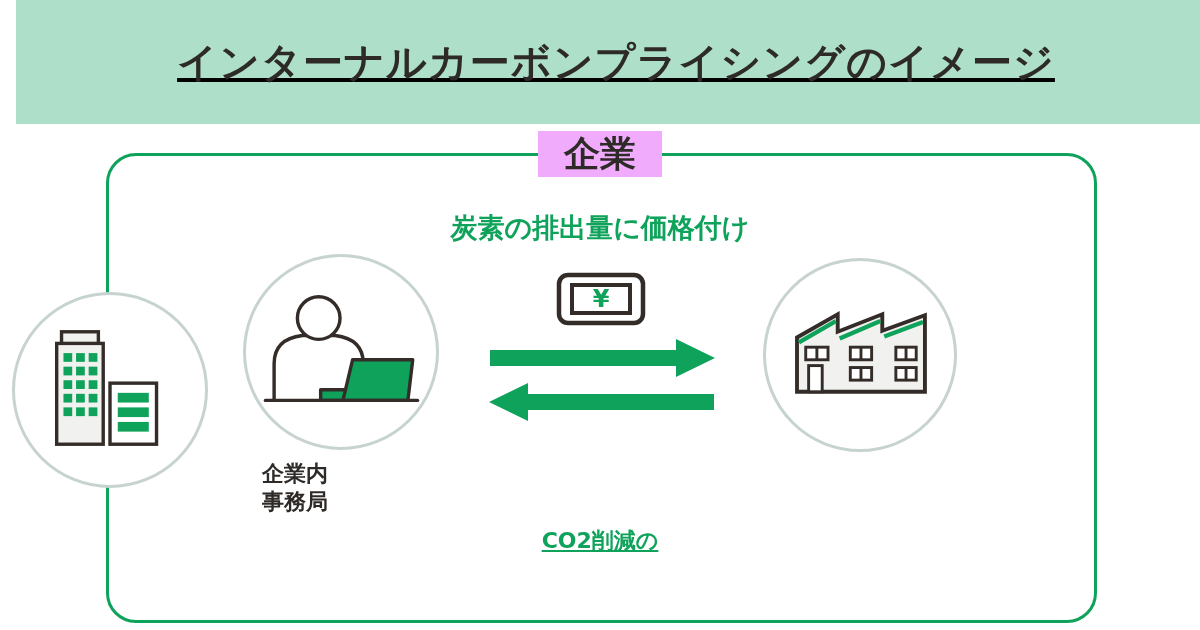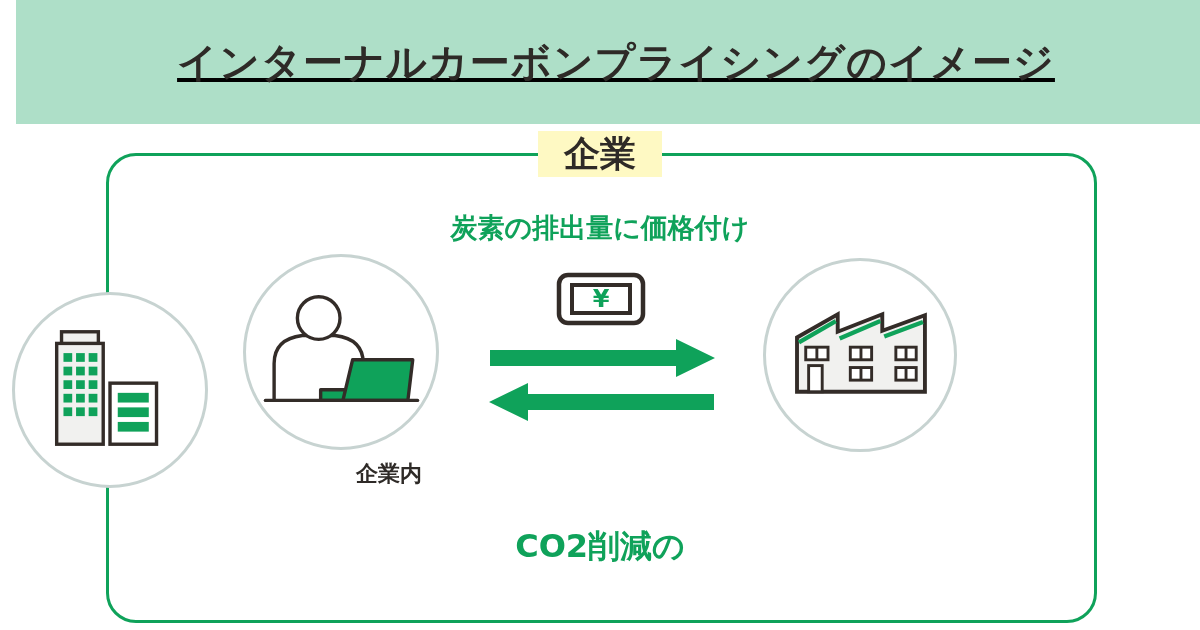--- a/index.html
+++ b/index.html
@@ -32,49 +32,49 @@
   }
 
   
   .frame{
     position:absolute;left:106px;top:153px;width:991px;height:470px;
     border:3px solid var(--green);border-radius:30px;
     background:#fff;z-index:1;
   }
   .frame-label{
     position:absolute;left:600px;top:131px;transform:translateX(-50%);
-    background:#fef9c3;padding:0 26px;height:46px;line-height:46px;
+    background:#f0abfc;padding:0 26px;height:46px;line-height:46px;
     font-size:36px;font-weight:bold;color:var(--dark);z-index:3;
   }
 
   
   .node-circle{
     position:absolute;border:3px solid var(--circle-border);
     border-radius:50%;background:#fff;z-index:2;
     display:flex;align-items:center;justify-content:center;
   }
   .circle-buildings{left:12px;top:292px;width:196px;height:196px;}
   .circle-office{left:243px;top:254px;width:196px;height:196px;}
   .circle-factory{left:763px;top:258px;width:194px;height:194px;}
 
   
   .node-label{
     position:absolute;color:var(--dark);font-weight:bold;font-size:22px;
-    text-align:right;line-height:1.28;z-index:2;
+    text-align:left;line-height:1.28;z-index:2;
   }
   .label-office{left:262px;top:460px;width:160px;}
   .label-department{left:800px;top:464px;width:120px;}
 
   .caption{
     position:absolute;left:600px;transform:translateX(-50%);
     color:var(--green);font-weight:bold;text-align:right;z-index:2;
     white-space:nowrap;
   }
   .caption-top{top:210px;font-size:27px;}
-  .caption-bottom{top:528px;font-size:32px;line-height:1.17;}
+  .caption-bottom{top:528px;font-size:22px;line-height:1.17;text-decoration:underline;}
 
   .money-icon{position:absolute;left:556px;top:272px;z-index:2;}
   .arrows{position:absolute;left:488px;top:336px;z-index:2;}
   .cloud{position:absolute;left:544px;top:446px;z-index:2;}
 
   
   .fill-green{fill:var(--green);}
   .fill-white{fill:#ffffff;}
   .fill-factory{fill:var(--factory-fill);}
   .fill-cloud{fill:var(--cloud-fill);}
@@ -178,20 +178,21 @@
           <line x1="144.5" y1="112" x2="144.5" y2="125"></line>
         </g>
 
         <rect x="44" y="110" width="14" height="27" class="fill-white stroke-dark" stroke-width="3"></rect>
       </svg>
     </span>
   </div>
 
   <div class="node-label label-office">
     <div>企業内</div>
+    <div>事務局</div>
   </div>
 
   <div class="caption caption-top">炭素の排出量に価格付け</div>
 
   <div class="money-icon">
     <svg width="90" height="54" viewBox="0 0 90 54">
       <rect x="3" y="3" width="84" height="48" rx="9" class="fill-white stroke-dark" stroke-width="4.5"></rect>
       <rect x="16" y="13" width="58" height="28" class="fill-white stroke-dark" stroke-width="4"></rect>
       <text x="45" y="35" text-anchor="middle" font-size="24" class="svg-text-green">¥</text>
     </svg>

